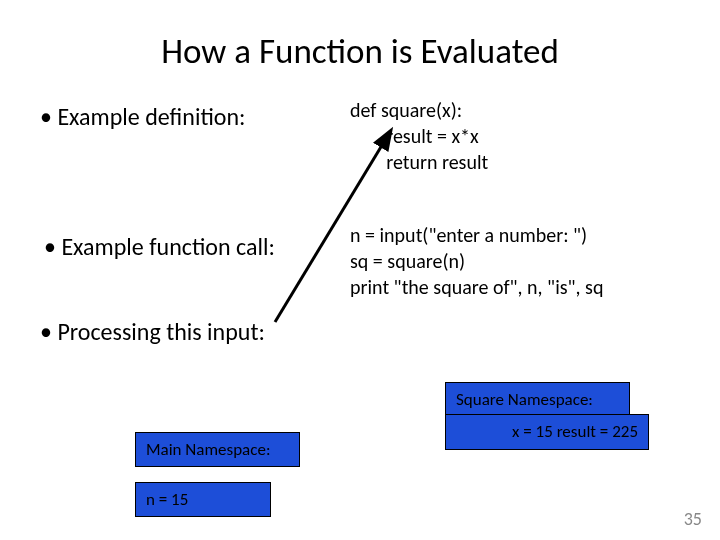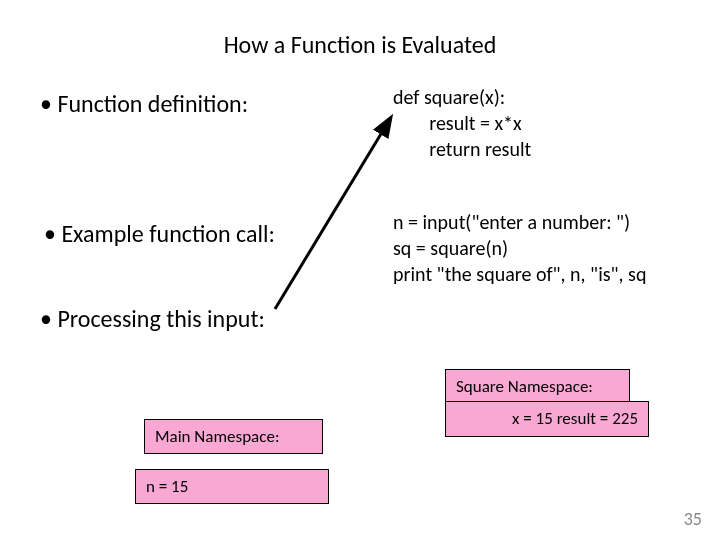--- a/index.html
+++ b/index.html
@@ -11,21 +11,21 @@
       position: relative;
       overflow: hidden;
     }
     .slide {
       width: 720px;
       height: 540px;
       position: relative;
       padding: 20px 40px;
     }
     .title {
-      font-size: 24px;
+      font-size: 35px;
       font-weight: 400;
       text-align: center;
       margin-top: 10px;
       margin-bottom: 30px;
       color: #000;
     }
     .content {
       position: relative;
       width: 100%;
     }
@@ -41,34 +41,33 @@
     .bullet.b1 { top: 0px; left: 0px; }
     .bullet.b2 { top: 130px; left: 4px; }
     .bullet.b3 { top: 215px; left: 0px; }
 
     .code {
       font-size: 20px;
       color: #000;
       position: absolute;
       white-space: pre;
       line-height: 1.3;
-      margin-left: 43px;
     }
     .code.c1 { top: -5px; left: 310px; }
     .code.c2 { top: 120px; left: 310px; }
 
     .box {
       position: absolute;
       border: 1.5px solid #000;
       padding: 6px 10px;
       font-size: 17px;
-      background: #f9a8d4;
+      background: #1d4ed8;
     }
-    .box.main-ns { top: 330px; left: 104px; width: 179px; }
-    .box.n-val { top: 380px; left: 95px; width: 194px; }
+    .box.main-ns { top: 330px; left: 95px; width: 165px; }
+    .box.n-val { top: 380px; left: 95px; width: 136px; }
     .box.sq-ns { top: 280px; left: 405px; width: 185px; }
     .box.sq-vals { top: 312px; left: 405px; width: 204px; line-height: 1.3; text-align: right; }
 
     .page-num {
       position: absolute;
       bottom: 10px;
       right: 18px;
       font-size: 18px;
       color: #888;
     }
@@ -81,21 +80,21 @@
     }
   </style>
 </head>
 <body>
 
 <div class="slide">
   <h1 class="title">How a Function is Evaluated</h1>
 
   <div class="content">
 
-    <div class="bullet b1">Function definition:</div>
+    <div class="bullet b1">Example definition:</div>
     <div class="bullet b2">Example function call:</div>
     <div class="bullet b3">Processing this input:</div>
 
     <div class="code c1">def square(x):
         result = x*x
         return result</div>
     <div class="code c2">n = input("enter a number: ")
 sq = square(n)
 print "the square of", n, "is", sq</div>
 

